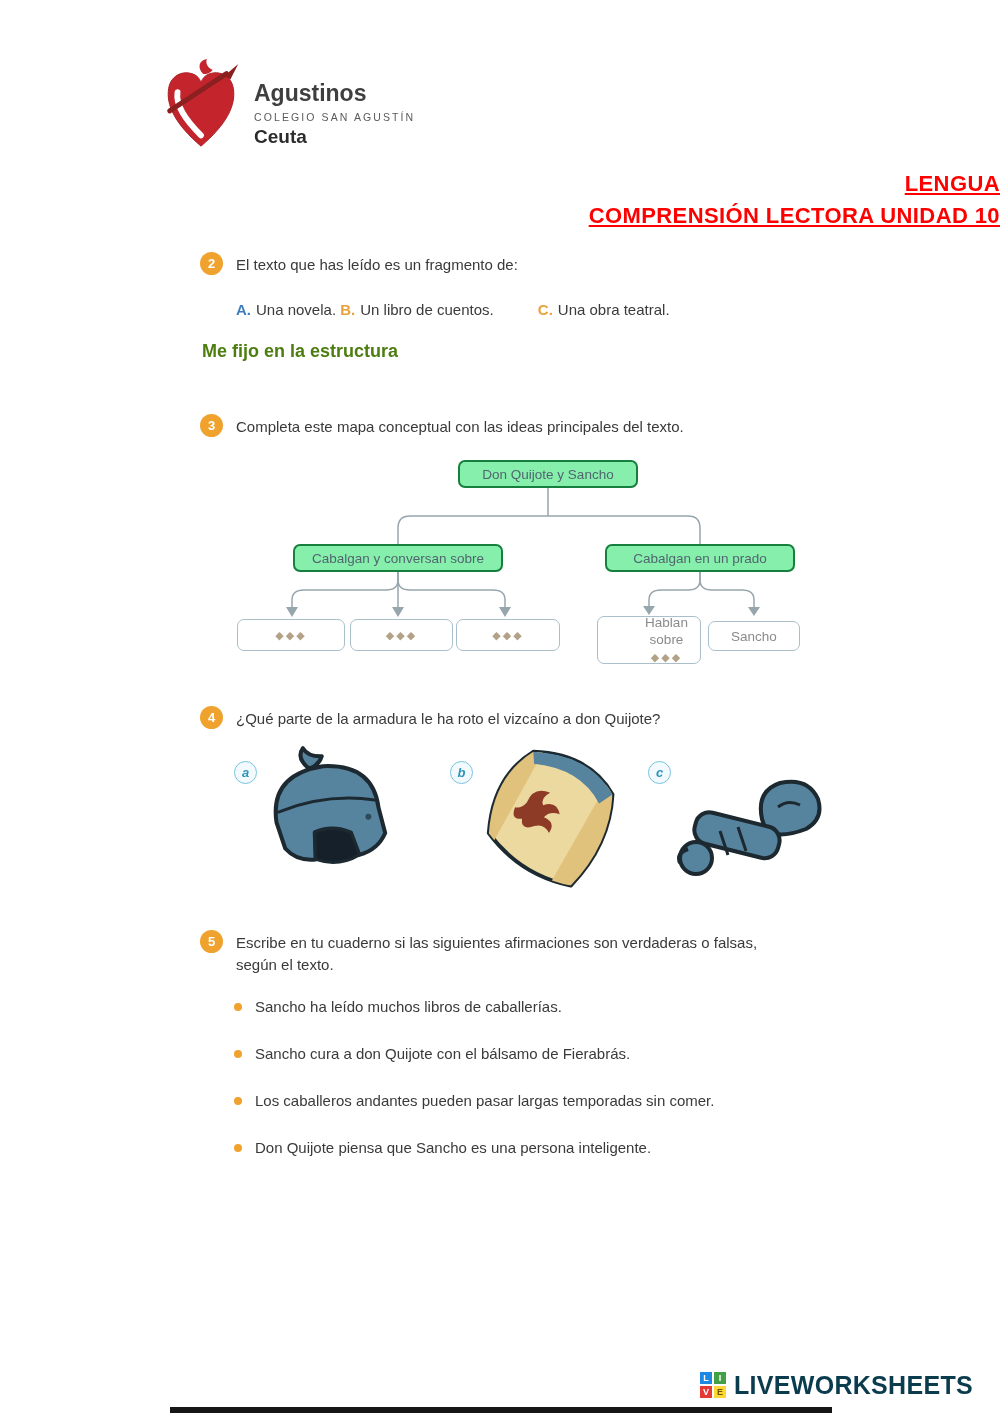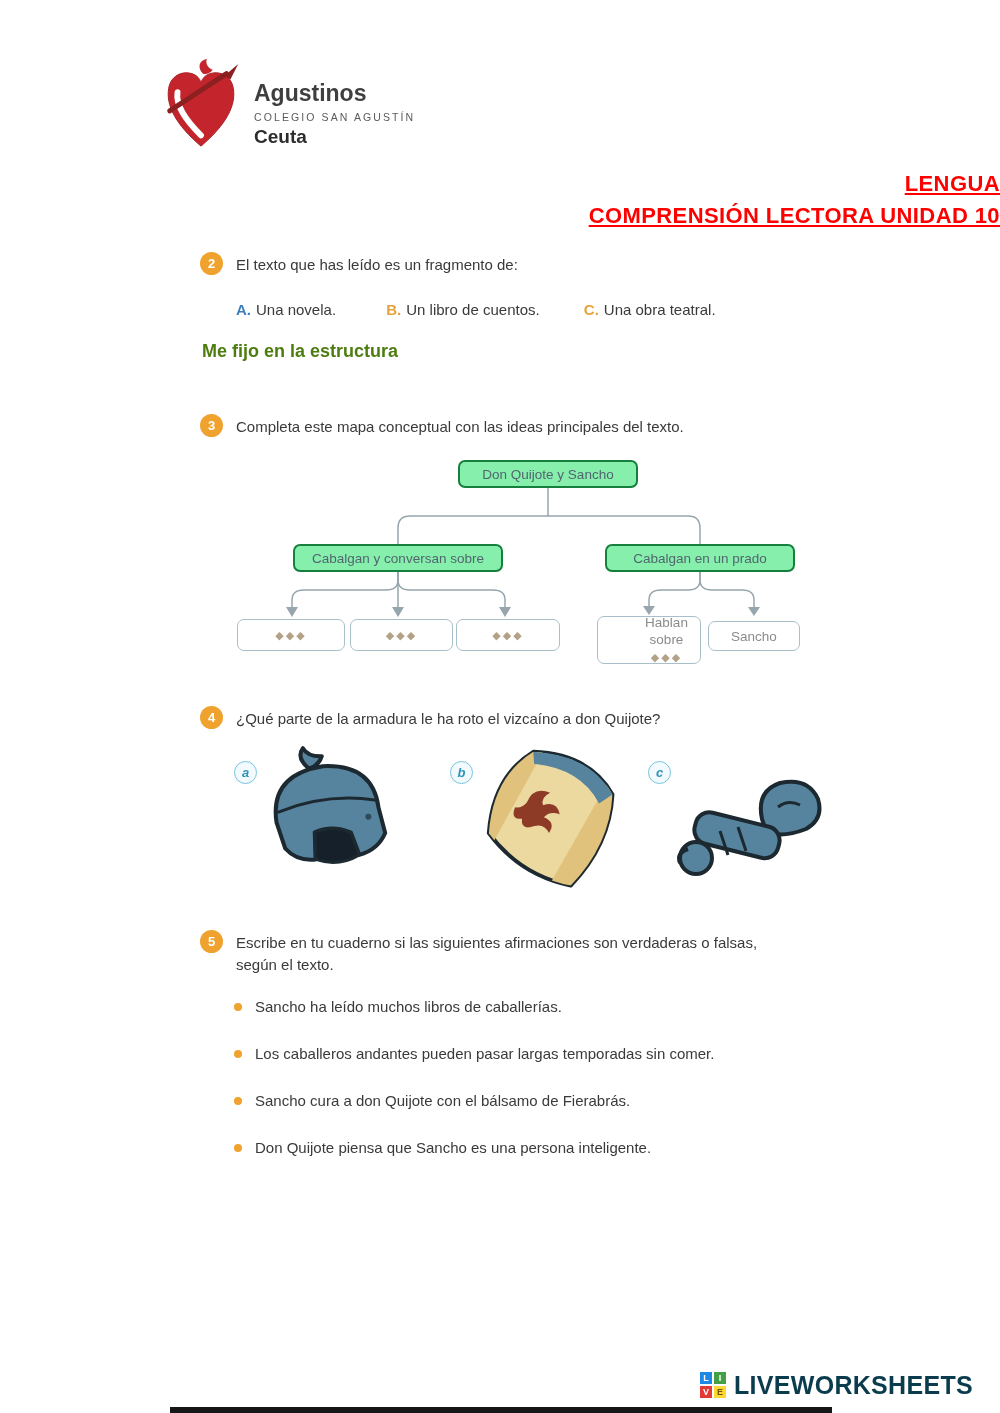--- a/index.html
+++ b/index.html
@@ -25,21 +25,21 @@
          font-size:13px;font-weight:bold;display:flex;align-items:center;justify-content:center;}
   .q-text{margin-left:13px;font-size:15px;line-height:22px;padding-top:2px;color:#3a3a3a;}
   #q2{left:200px;top:252px;width:720px;}
   #q3{left:200px;top:414px;width:720px;}
   #q4{left:200px;top:706px;width:720px;}
   #q5{left:200px;top:930px;width:620px;}
   #q5 .q-text{width:545px;}
 
   .options{position:absolute;left:236px;top:301px;font-size:15px;white-space:nowrap;}
   .option{display:inline-block;}
-  .option-b{margin-left:46px;}
+  .option-b{}
   .option-c{margin-left:40px;}
   .opt-letter{font-weight:bold;margin-right:5px;}
   .blue{color:#3e7dbd;}
   .orange{color:#e9a23b;}
 
   .section-title{position:absolute;left:202px;top:341px;font-size:18px;font-weight:bold;color:#4d7c0f;}
 
   
   .map{position:absolute;left:230px;top:452px;width:580px;height:248px;}
   .map-lines{position:absolute;left:0;top:0;}
@@ -232,25 +232,25 @@
     <div class="q-text">Escribe en tu cuaderno si las siguientes afirmaciones son verdaderas o falsas, según el texto.</div>
   </div>
 
   <div class="tf-list">
     <div class="tf-item">
         <span class="tf-bullet"></span>
         <span class="tf-text">Sancho ha leído muchos libros de caballerías.</span>
       </div>
     <div class="tf-item">
         <span class="tf-bullet"></span>
+        <span class="tf-text">Sancho cura a don Quijote con el bálsamo de Fierabrás.</span>
+      </div>
+    <div class="tf-item">
+        <span class="tf-bullet"></span>
         <span class="tf-text">Los caballeros andantes pueden pasar largas temporadas sin comer.</span>
-      </div>
-    <div class="tf-item">
-        <span class="tf-bullet"></span>
-        <span class="tf-text">Sancho cura a don Quijote con el bálsamo de Fierabrás.</span>
       </div>
     <div class="tf-item">
         <span class="tf-bullet"></span>
         <span class="tf-text">Don Quijote piensa que Sancho es una persona inteligente.</span>
       </div>
   </div>
 
   <div class="footer">
     <div class="lw-icon">
       <span class="lw-sq sq-l">L</span>

